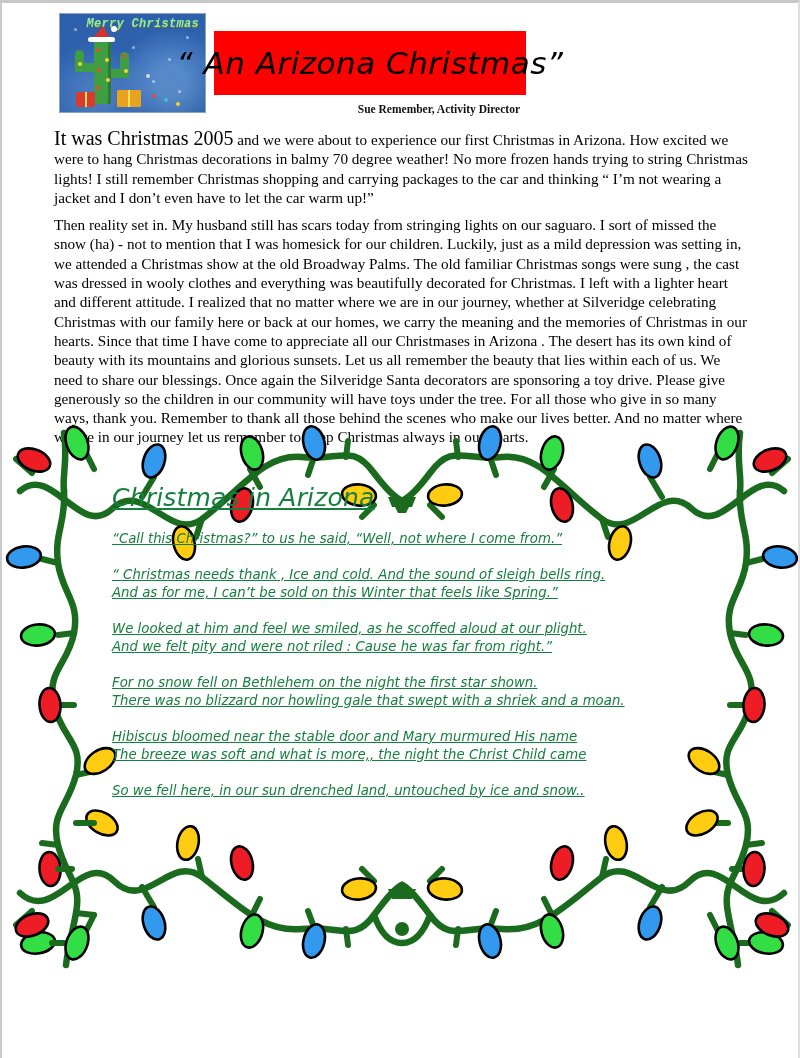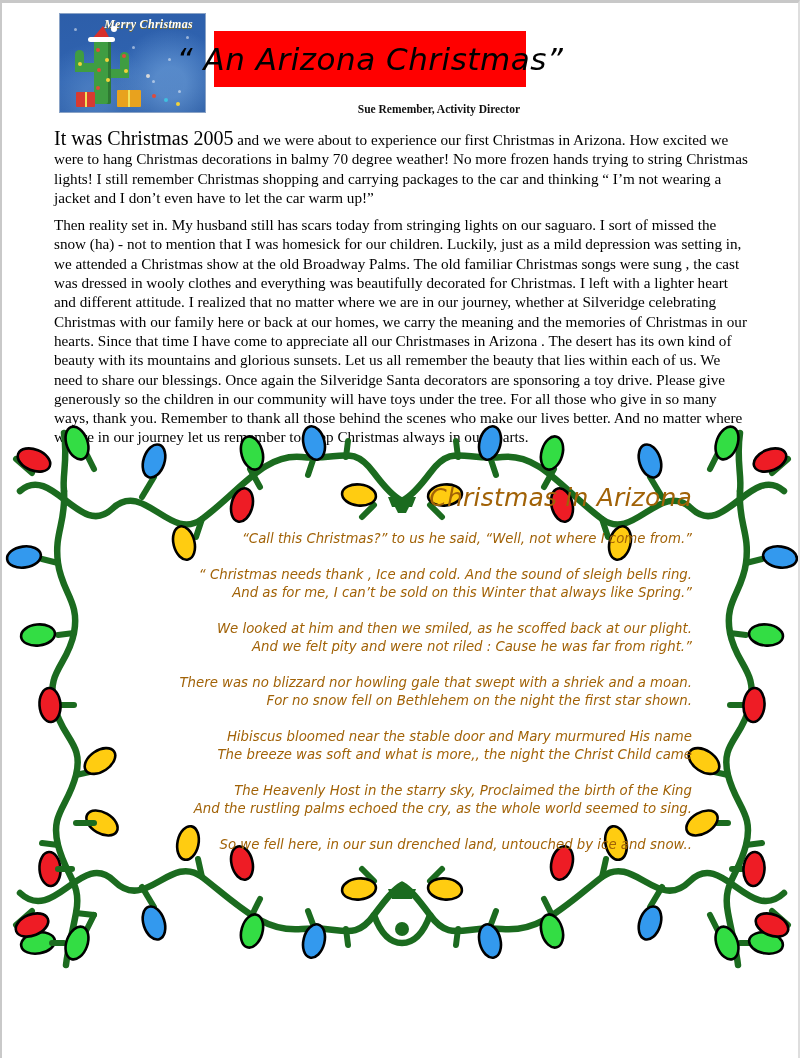--- a/index.html
+++ b/index.html
@@ -44,27 +44,27 @@
   .cactus-sky {
     position: absolute;
     inset: 0;
     background:
       radial-gradient(circle at 76% 70%, rgba(120,170,225,.55) 0 12%, rgba(0,0,0,0) 42%),
       radial-gradient(circle at 25% 85%, rgba(120,170,225,.35) 0 10%, rgba(0,0,0,0) 40%),
       linear-gradient(170deg, #2d5ea9 0%, #2f63b0 55%, #2a5aa2 100%);
   }
   .merry-text {
     position: absolute;
-    right: 12px;
+    right: 6px;
     top: 3px;
-    font-family: Liberation Serif, serif;
+    font-family: Liberation Mono, monospace;
     font-style: italic;
     font-weight: bold;
     font-size: 12px;
-    color: #ffffff;
+    color: #86efac;
     letter-spacing: .3px;
     text-shadow: 0 1px 0 #8a6f10;
     white-space: nowrap;
   }
   .cactus-body {
     position: absolute;
     left: 34px;
     bottom: 8px;
     width: 17px;
     height: 68px;
@@ -165,21 +165,21 @@
     width: 3px; height: 3px;
     background: rgba(255,255,255,.5);
     border-radius: 50%;
   }
 
   .title-banner {
     position: absolute;
     left: 212px;
     top: 20px;
     width: 312px;
-    height: 56px;
+    height: 64px;
     background: #ff0000;
     display: flex;
     align-items: center;
     justify-content: center;
   }
   .title-banner .title-text {
     font-family: "DejaVu Sans", sans-serif;
     font-style: italic;
     font-size: 31px;
     color: #000000;
@@ -231,23 +231,24 @@
     left: 0;
     top: 0;
     width: 800px;
     height: 560px;
   }
   .poem {
     position: absolute;
     left: 110px;
     top: 70px;
     width: 580px;
-    text-align: right;
+    text-align: left;
     font-family: "DejaVu Sans", sans-serif;
-    color: #a16207;
+    color: #15803d;
+    text-decoration: underline;
   }
   .poem-title {
     font-family: "DejaVu Sans", sans-serif;
     font-style: italic;
     font-size: 25px;
     margin-bottom: 18px;
     letter-spacing: .2px;
   }
   .stanza {
     font-style: italic;
@@ -488,37 +489,33 @@
     </svg>
 
     <div class="poem">
       <div class="poem-title">Christmas in Arizona</div>
 
       <div class="stanza">
         <div>“Call this Christmas?” to us he said, “Well, not where I come from.”</div>
       </div>
       <div class="stanza">
         <div>“ Christmas needs thank , Ice and cold. And the sound of sleigh bells ring.</div>
-        <div>And as for me, I can’t be sold on this Winter that always like Spring.”</div>
+        <div>And as for me, I can’t be sold on this Winter that feels like Spring.”</div>
       </div>
       <div class="stanza">
-        <div>We looked at him and then we smiled, as he scoffed back at our plight.</div>
+        <div>We looked at him and feel we smiled, as he scoffed aloud at our plight.</div>
         <div>And we felt pity and were not riled : Cause he was far from right.”</div>
       </div>
       <div class="stanza">
+        <div>For no snow fell on Bethlehem on the night the first star shown.</div>
         <div>There was no blizzard nor howling gale that swept with a shriek and a moan.</div>
-        <div>For no snow fell on Bethlehem on the night the first star shown.</div>
       </div>
       <div class="stanza">
         <div>Hibiscus bloomed near the stable door and Mary murmured His name</div>
         <div>The breeze was soft and what is more,, the night the Christ Child came</div>
       </div>
       <div class="stanza">
-        <div>The Heavenly Host in the starry sky, Proclaimed the birth of the King</div>
-        <div>And the rustling palms echoed the cry, as the whole world seemed to sing.</div>
-      </div>
-      <div class="stanza">
         <div>So we fell here, in our sun drenched land, untouched by ice and snow..</div>
       </div>
     </div>
   </div>
 
 </div>
 
 </body></html>

